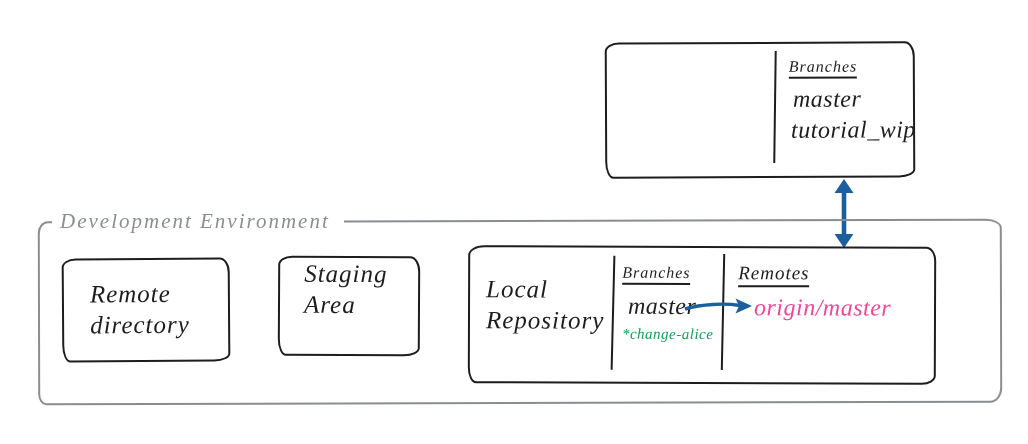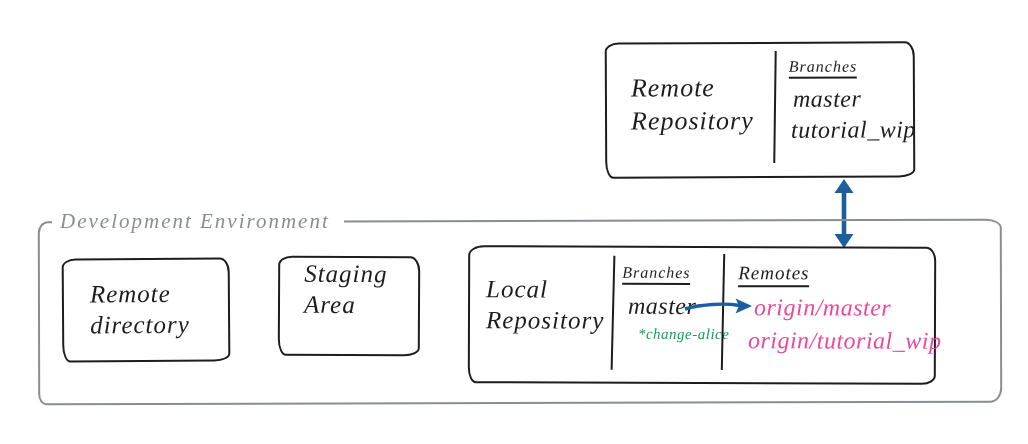--- a/index.html
+++ b/index.html
@@ -38,21 +38,20 @@
   .green{color:#12a05c;}
   .red{color:#ec4899;}
   svg{position:absolute;overflow:visible;}
 </style>
 </head>
 <body>
 
 <div class="canvas">
 
   <div class="sketch-box" style="left:605px;top:42px;width:306px;height:132px;transform:rotate(-0.25deg);">
-    <div class="abs box-title" style="left:24px;top:28px;width:145px;">Remote Repository</div>
     <div class="vdivider" style="left:167px;top:7px;height:112px;transform:rotate(1deg);"></div>
     <div class="abs" style="left:182px;top:14px;">
       <div class="col-header">Branches</div>
       <div class="item" style="margin:7px 0 4px 4px;">master</div>
       <div class="item" style="margin-left:2px;">tutorial_wip</div>
     </div>
   </div>
 
   <svg style="left:829px;top:179px;" width="30" height="69" viewBox="0 0 30 69">
     <line x1="15" y1="9" x2="15" y2="60" stroke="#1c5f9f" stroke-width="4.6"></line>
@@ -72,29 +71,28 @@
   </div>
 
   <div class="sketch-box" style="left:468px;top:246px;width:464px;height:134px;transform:rotate(0.2deg);border-radius:16px 10px 14px 8px / 10px 14px 9px 16px;">
     <div class="abs box-title" style="left:16px;top:26px;width:130px;font-size:25px;">Local Repository</div>
 
     <div class="vdivider" style="left:142px;top:8px;height:114px;transform:rotate(1.2deg);"></div>
 
     <div class="abs" style="left:152px;top:16px;">
       <div class="col-header">Branches</div>
       <div class="item" style="margin:8px 0 6px 6px;">master</div>
-      <div class="item green" style="font-size:15px;margin-left:16px;">*change-alice</div>
+      <div class="item green" style="font-size:15px;margin-left:0;">*change-alice</div>
     </div>
 
     <div class="vdivider" style="left:252px;top:6px;height:116px;transform:rotate(1deg);"></div>
 
     <div class="abs" style="left:268px;top:14px;">
       <div class="col-header" style="font-size:19px;">Remotes</div>
       <div class="item red" style="margin:7px 0 6px 16px;">origin/master</div>
-      <div class="item red" style="margin-left:10px;">origin/tutorial_wip</div>
     </div>
   </div>
 
   <svg style="left:682px;top:296px;" width="72" height="22" viewBox="0 0 72 22">
     <path d="M3 13 C 20 8, 42 7, 58 9.5" fill="none" stroke="#1c5f9f" stroke-width="3.4"></path>
     <path d="M70 10 L53.5 2.5 L57 10 L53.5 17.5 Z" fill="#1c5f9f"></path>
   </svg>
 
 </div>
 

